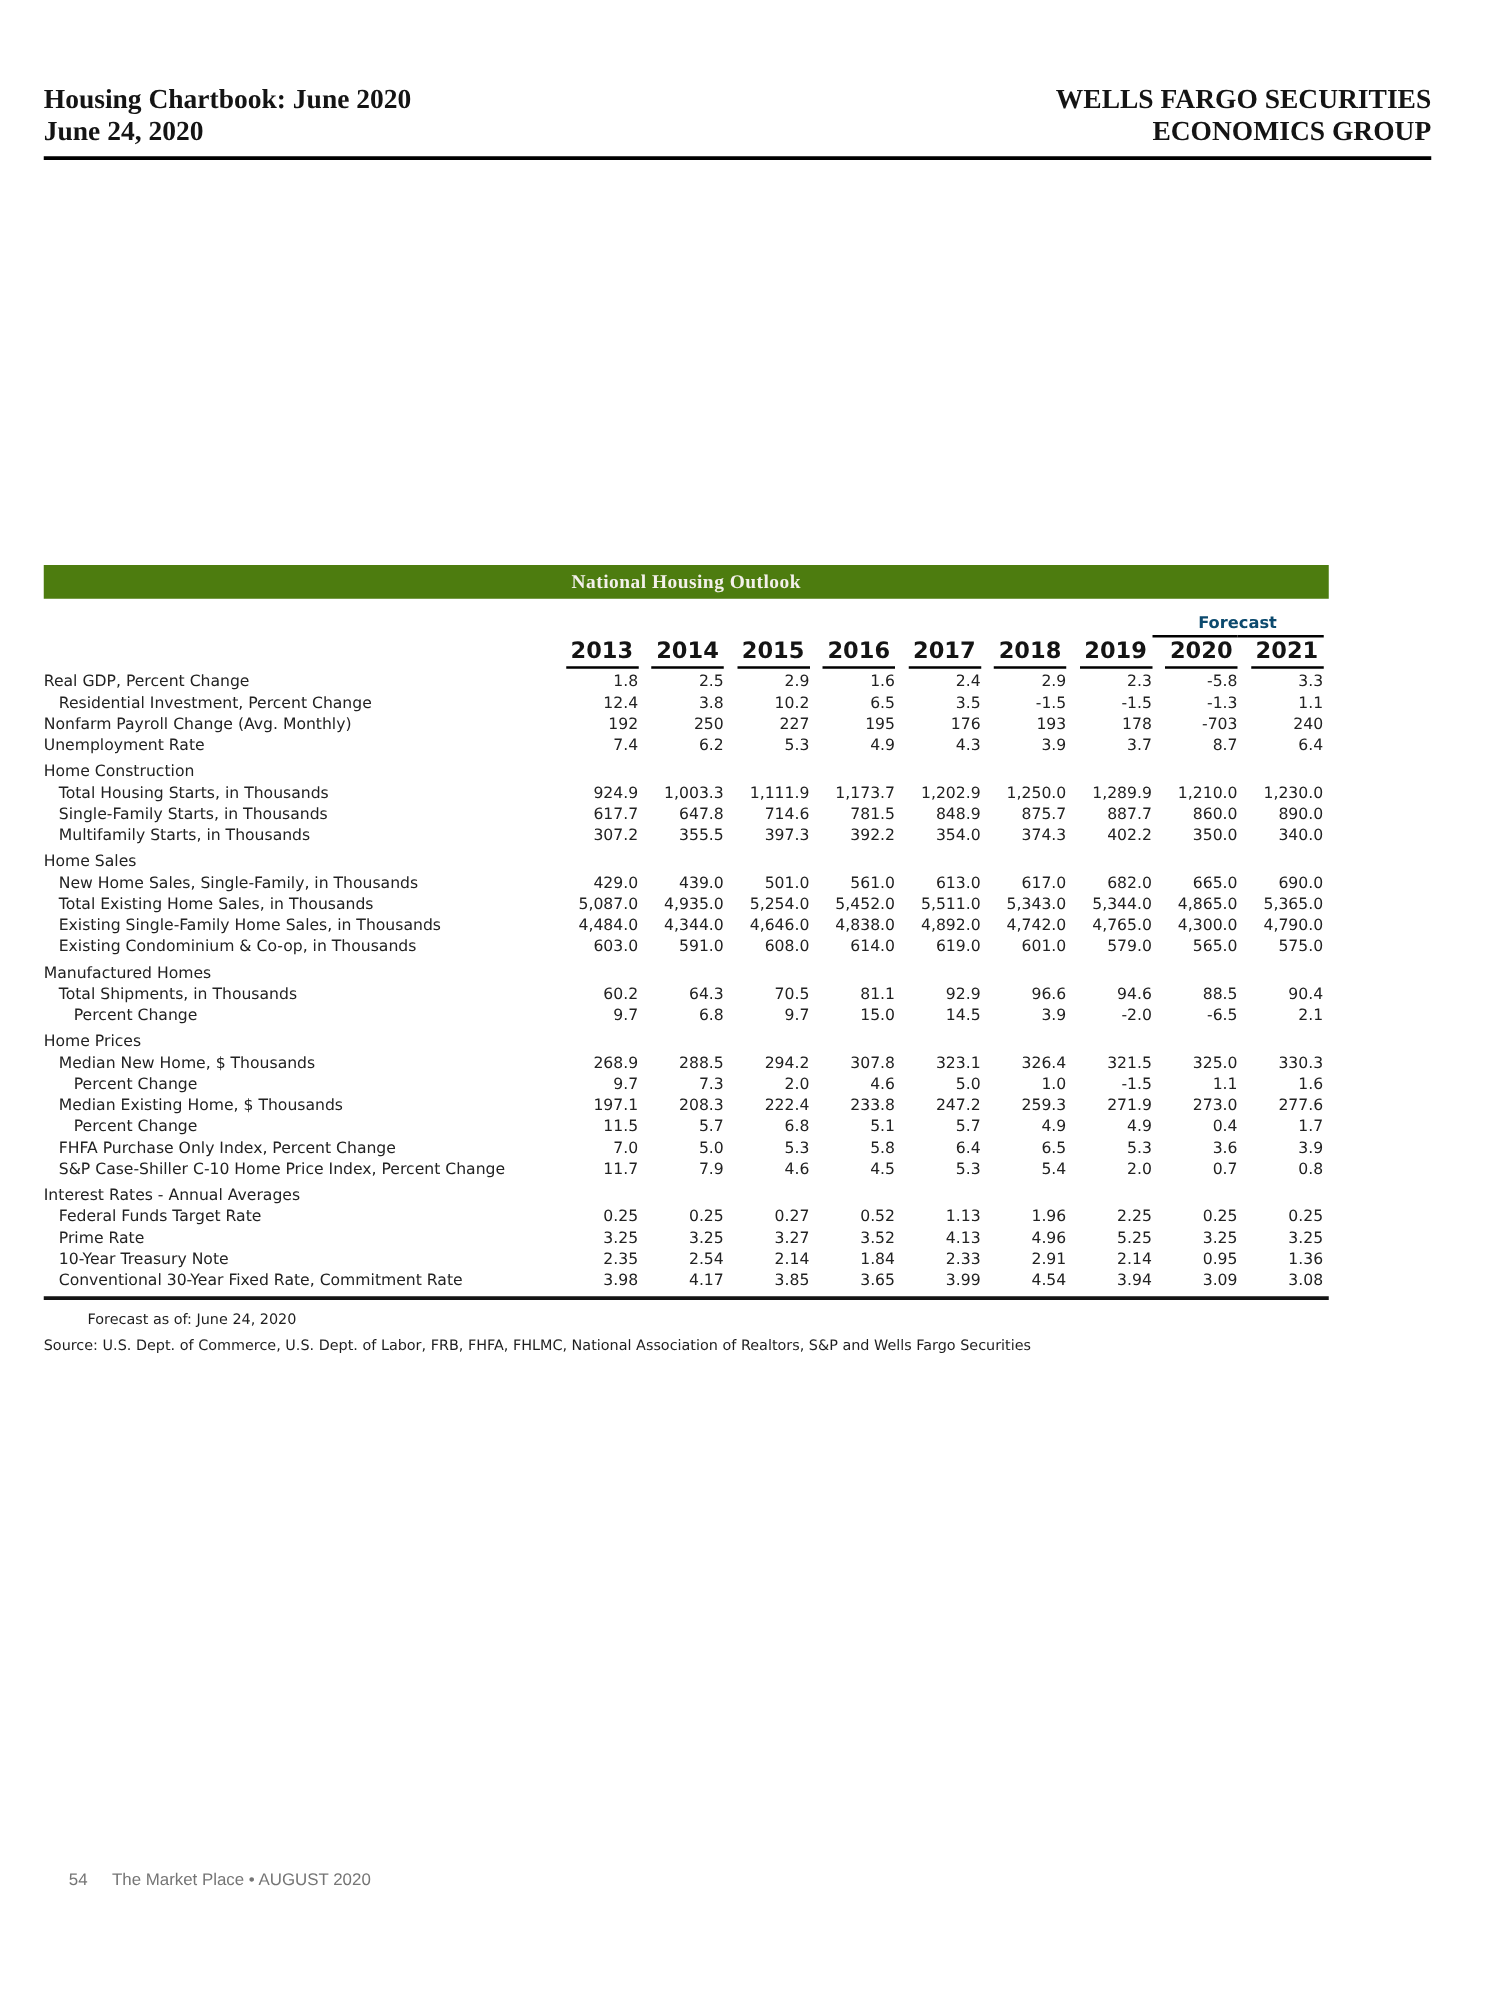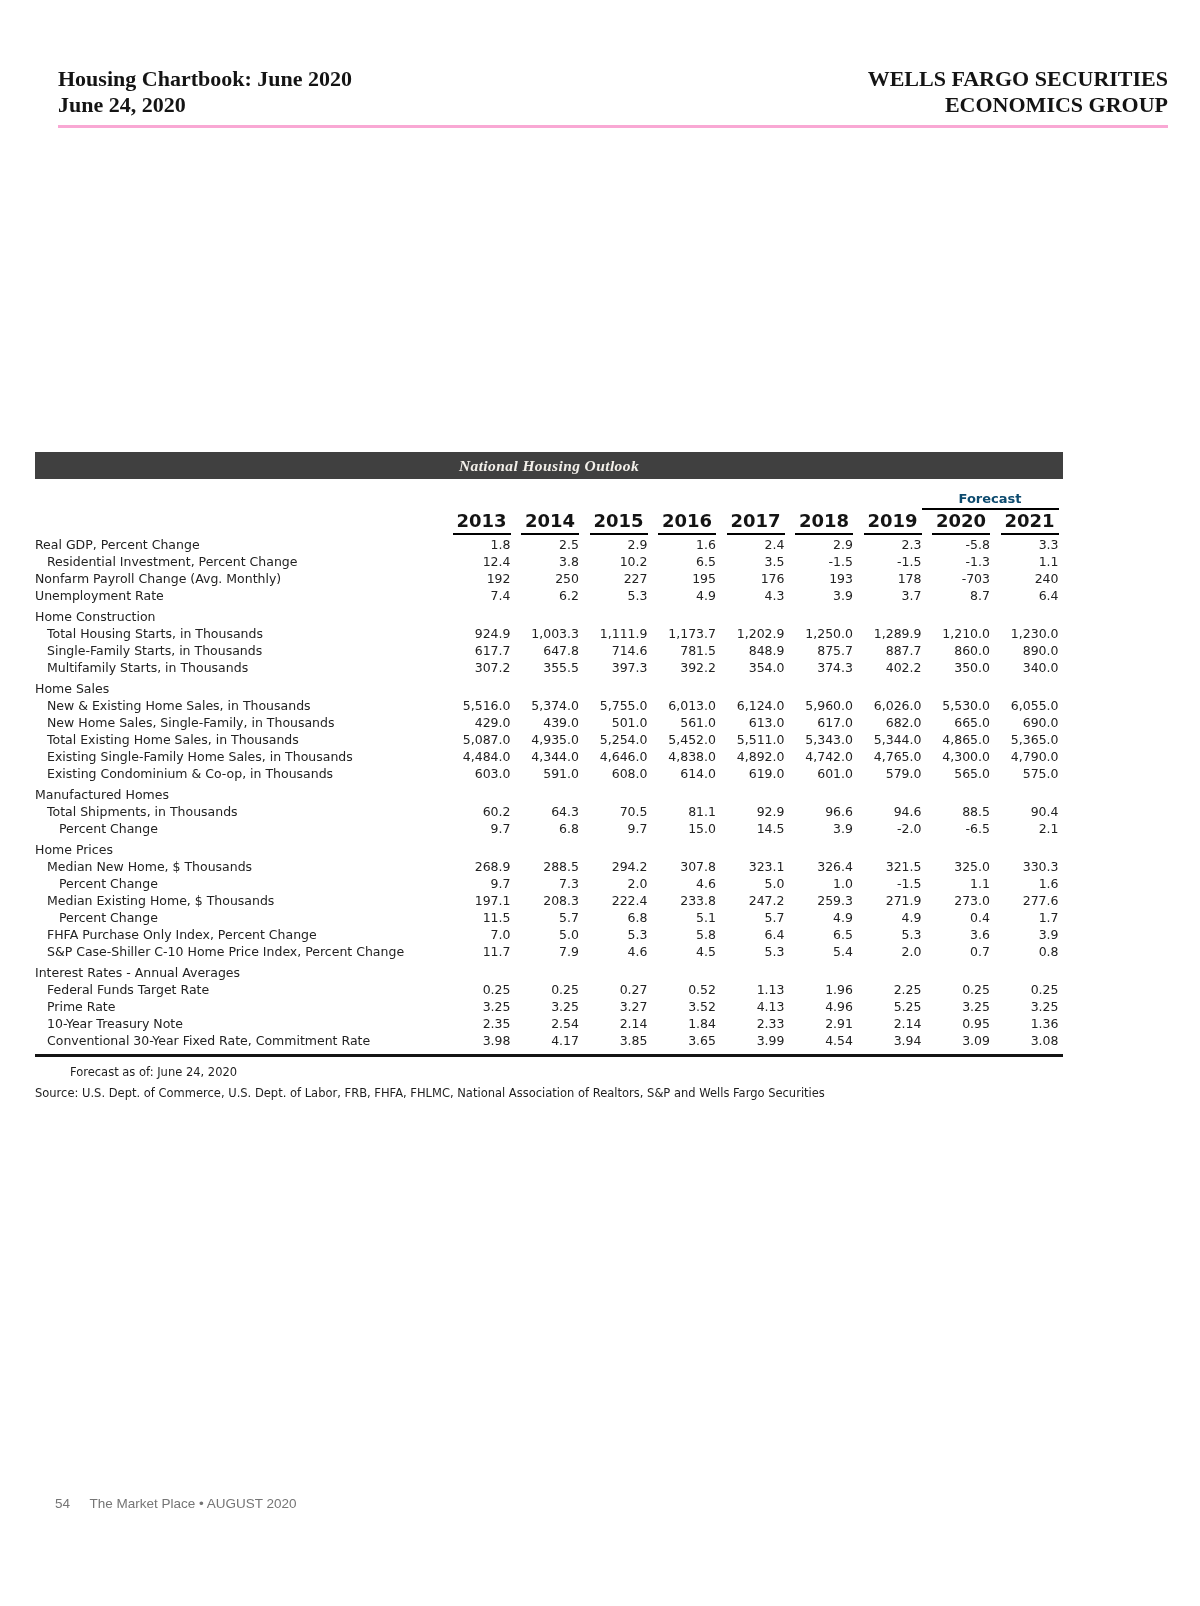--- a/index.html
+++ b/index.html
@@ -16,28 +16,27 @@
 
   
   .doc-header {
     position: absolute;
     left: 35px;
     top: 66px;
     width: 1110px;
     display: flex;
     justify-content: space-between;
     align-items: flex-end;
-    border-bottom: 3px solid #f9a8d4;
+    border-bottom: 3px solid #000000;
     padding-bottom: 7px;
     font-family: "Liberation Serif", serif;
     font-weight: bold;
     font-size: 22px;
     line-height: 26px;
     color: #141414;
-    margin-left: 23px;
   }
   .doc-header .right { text-align: right; }
 
   
   .outlook { position: absolute; left: 35px; top: 452px; width: 1028px; }
   .outlook-titlebar {
     height: 27px;
     background: #5a5248;
     color: #f3f0ea;
     font-family: "Liberation Serif", serif;
@@ -115,21 +114,21 @@
       <div>Housing Chartbook: June 2020</div>
       <div>June 24, 2020</div>
     </div>
     <div class="right">
       <div>WELLS FARGO SECURITIES</div>
       <div>ECONOMICS GROUP</div>
     </div>
   </div>
 
   <div class="outlook">
-    <div class="outlook-titlebar" style="background: #404040; color: rgb(243, 240, 234); font-style: italic;">
+    <div class="outlook-titlebar" style="background: #4d7c0f; color: rgb(243, 240, 234);">
       <span>National Housing Outlook</span>
     </div>
 
     <table class="outlook-table">
       <colgroup>
           <col style="width: 407px;">
           <col style="width: 68.5px;">
           <col style="width: 68.5px;">
           <col style="width: 68.5px;">
           <col style="width: 68.5px;">
@@ -242,32 +241,20 @@
             <td class="num">354.0</td>
             <td class="num">374.3</td>
             <td class="num">402.2</td>
             <td class="num">350.0</td>
             <td class="num">340.0</td>
           </tr>
           <tr>
             <td class="section-cell" colspan="10">Home Sales</td>
           </tr>
           <tr>
-            <td class="lbl ind1">New &amp; Existing Home Sales, in Thousands</td>
-            <td class="num">5,516.0</td>
-            <td class="num">5,374.0</td>
-            <td class="num">5,755.0</td>
-            <td class="num">6,013.0</td>
-            <td class="num">6,124.0</td>
-            <td class="num">5,960.0</td>
-            <td class="num">6,026.0</td>
-            <td class="num">5,530.0</td>
-            <td class="num">6,055.0</td>
-          </tr>
-          <tr>
             <td class="lbl ind1">New Home Sales, Single-Family, in Thousands</td>
             <td class="num">429.0</td>
             <td class="num">439.0</td>
             <td class="num">501.0</td>
             <td class="num">561.0</td>
             <td class="num">613.0</td>
             <td class="num">617.0</td>
             <td class="num">682.0</td>
             <td class="num">665.0</td>
             <td class="num">690.0</td>

